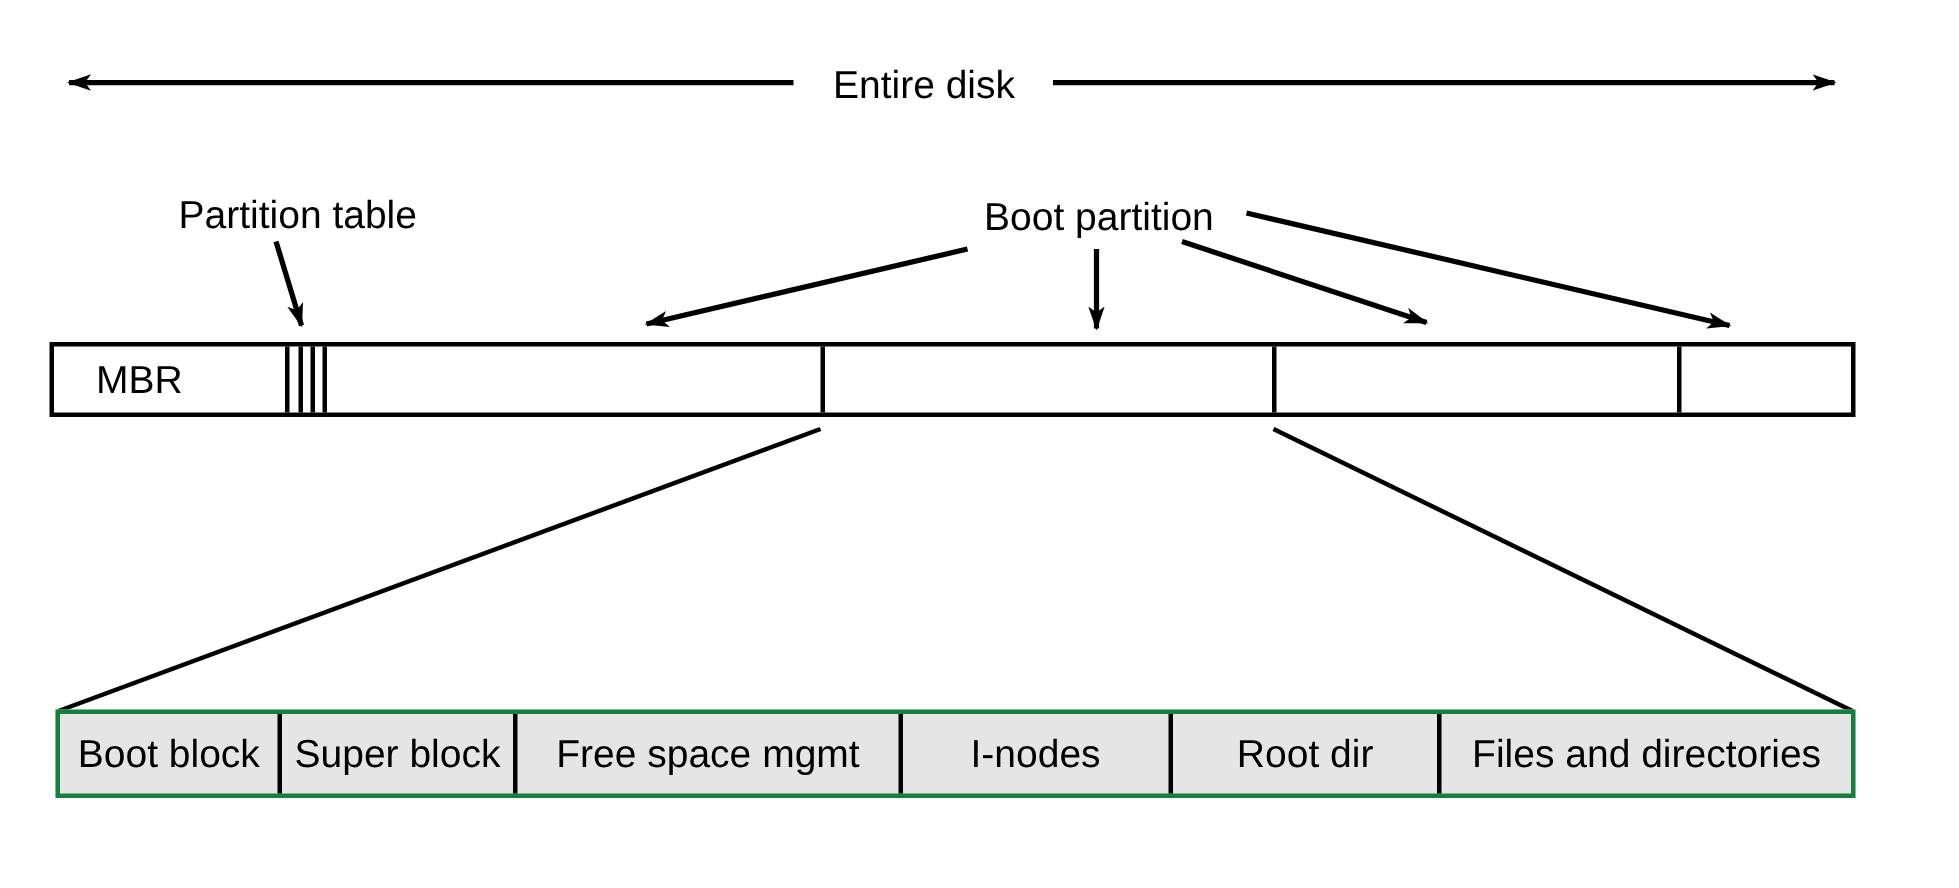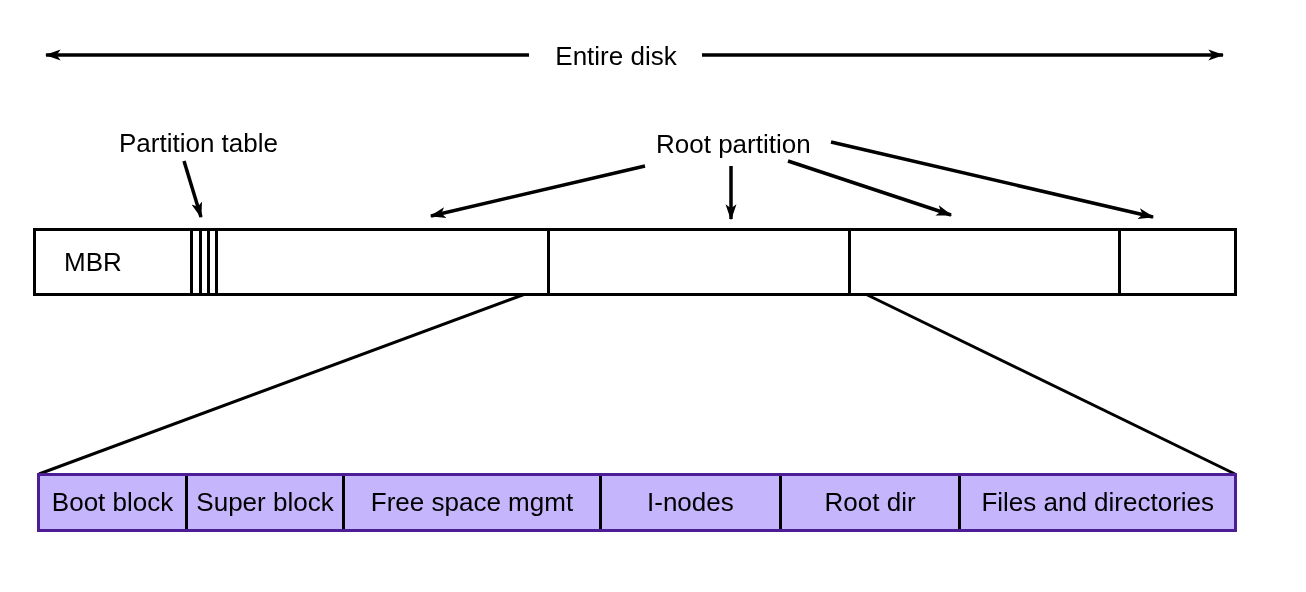--- a/index.html
+++ b/index.html
@@ -12,35 +12,35 @@
   }
   svg.overlay { position:absolute; left:0; top:0; width:1306px; height:592px; }
   .label {
     position:absolute; font-size:26px; line-height:1.1;
     white-space:nowrap; color:#000;
   }
   .centered { text-align:center; }
 
   
   .disk-bar {
-    position:absolute; left:33px; top:228px; width:1204px; height:68px;
+    position:absolute; left:33px; top:228px; width:1204px; height:50px;
     border:3px solid #000; box-sizing:border-box; background:#fff;
   }
   .disk-bar .vline {
     position:absolute; top:0; bottom:0; width:3px; background:#000;
   }
   .mbr-label {
     position:absolute; left:28px; top:0; height:100%;
     display:flex; align-items:center; font-size:26px;
   }
 
   
   .fs-bar {
     position:absolute; left:37px; top:473px; width:1200px; height:59px;
-    border:3px solid #4c1d95; box-sizing:border-box; background:#c4b5fd;
+    border:3px solid #15803d; box-sizing:border-box; background:#e5e5e5;
     display:flex;
   }
   .fs-seg {
     box-sizing:border-box; height:100%;
     display:flex; align-items:center; justify-content:center;
     font-size:26px; white-space:nowrap;
   }
   .fs-seg + .fs-seg { border-left:3px solid #000; }
   .fs-seg:nth-child(1) { width:165px; }
   .fs-seg:nth-child(2) { width:178px; }
@@ -78,21 +78,21 @@
     <g stroke="#000" stroke-width="3">
       <line x1="547" y1="286" x2="39" y2="474"></line>
       <line x1="849" y1="286" x2="1235" y2="474"></line>
     </g>
   </svg>
 
   <div class="label centered" style="left:541px; top:42px; width:150px;">Entire disk</div>
 
   <div class="label" style="left:107px; top:129px;margin-left:12px;">Partition table</div>
 
-  <div class="label" style="left:656px; top:130px;">Root partition</div>
+  <div class="label" style="left:656px; top:130px;">Boot partition</div>
 
   <div class="disk-bar">
     <div class="mbr-label">MBR</div>
 
     <div class="vline" style="left:154px;"></div>
     <div class="vline" style="left:163px;"></div>
     <div class="vline" style="left:171px;"></div>
     <div class="vline" style="left:179px;"></div>
 
     <div class="vline" style="left:511px;"></div>

